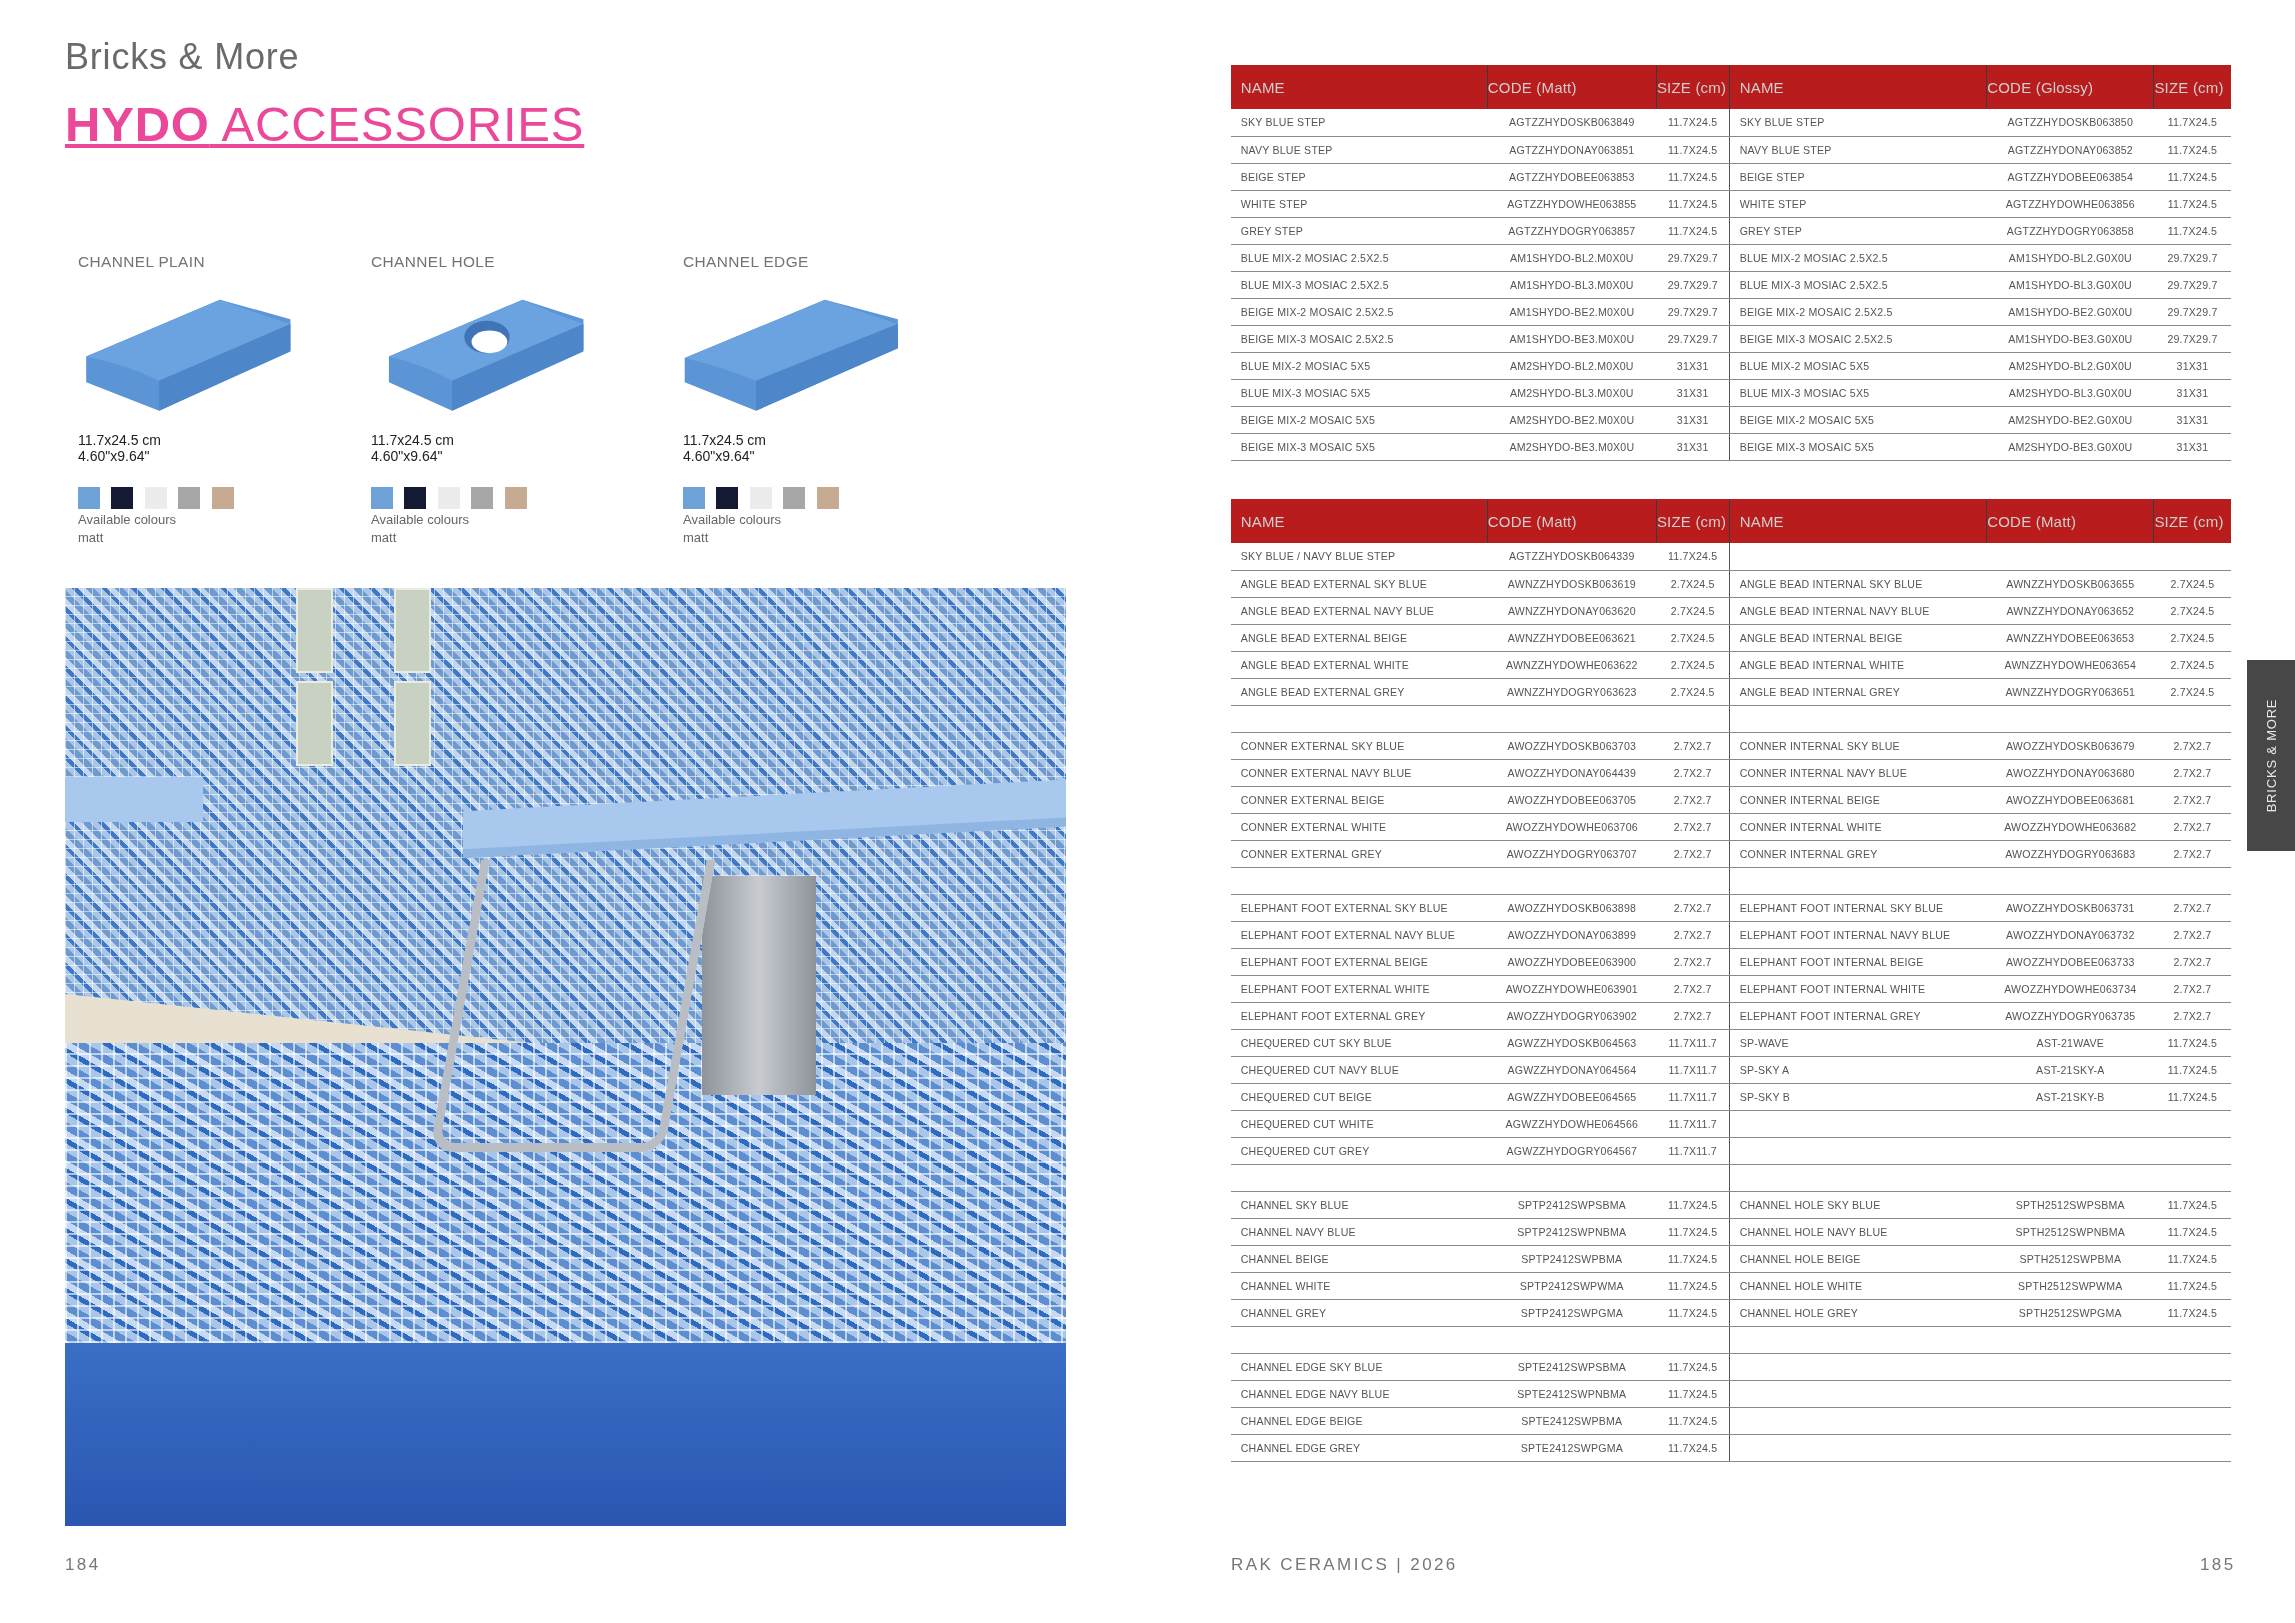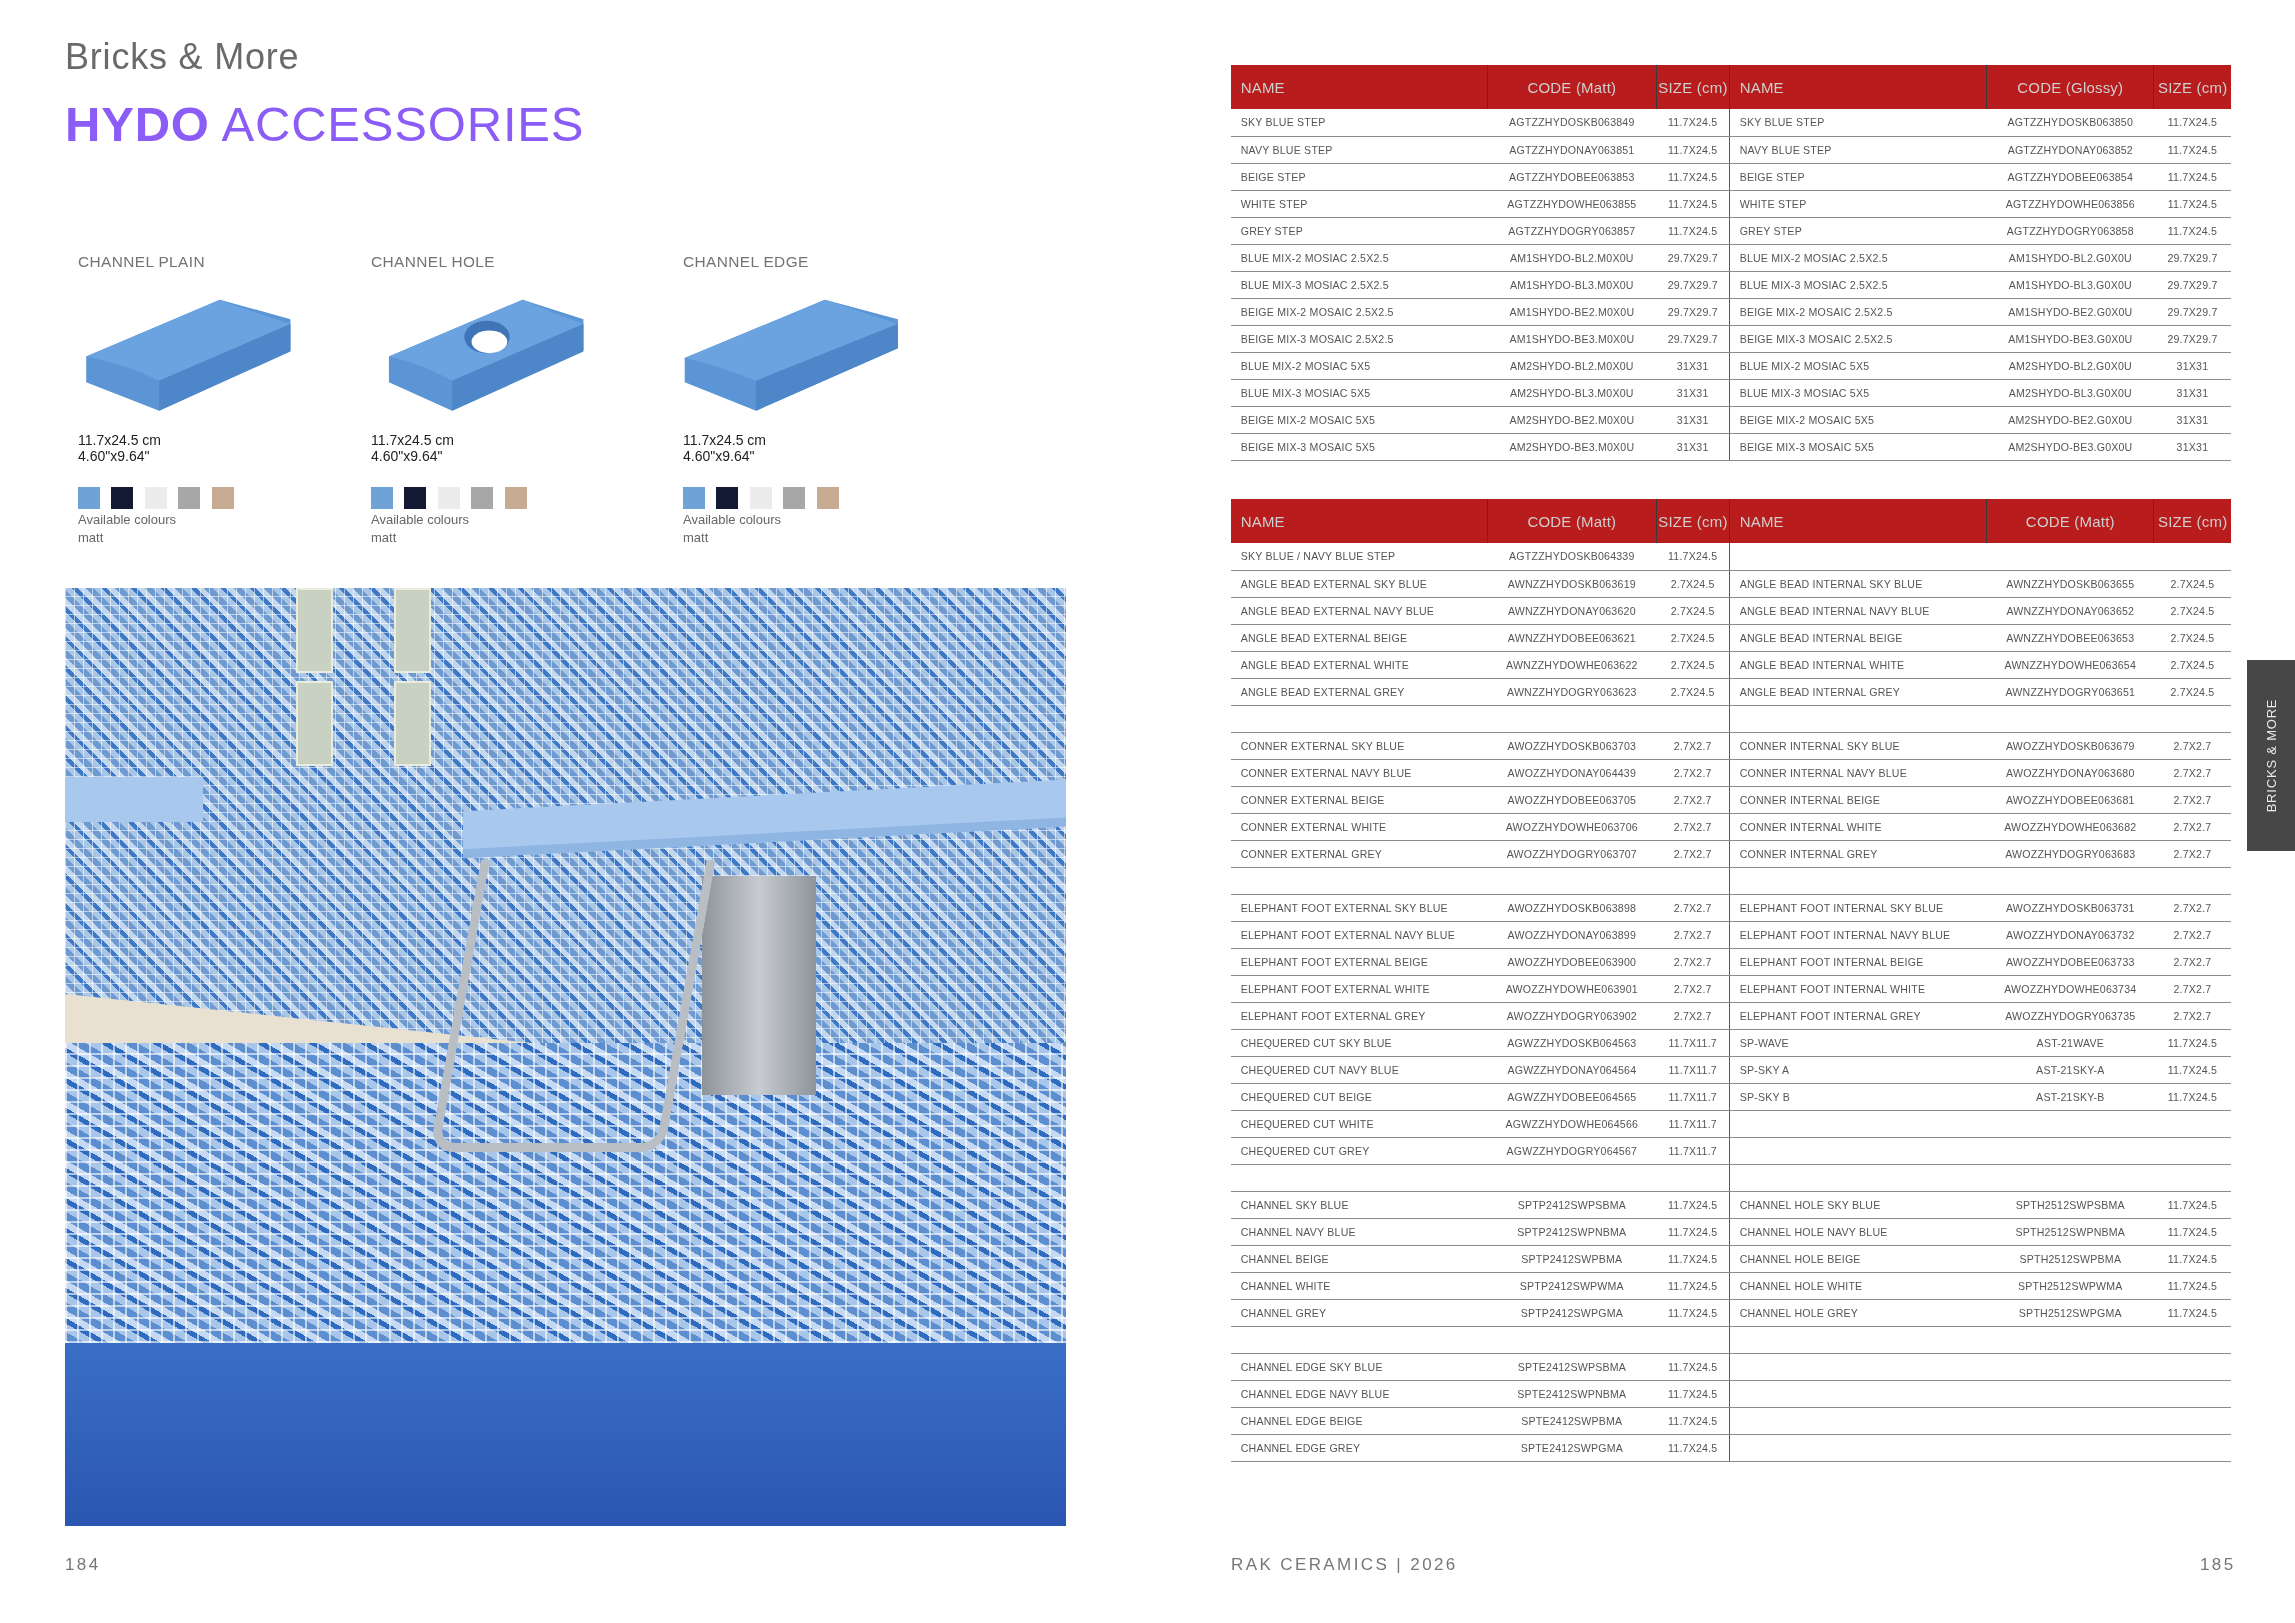--- a/index.html
+++ b/index.html
@@ -1,20 +1,20 @@
 <!DOCTYPE html>
 <html style="font-size:13px"><head>
 <meta charset="utf-8">
 <style>
   * { box-sizing: border-box; margin: 0; padding: 0; }
   html, body { width: 2295px; height: 1623px; background: #ffffff; overflow: hidden; }
   body { position: relative; font-family: "Liberation Sans", "DejaVu Sans", sans-serif; color: #111; }
 
   .section-title { position: absolute; left: 65px; top: 36px; font-size: 36px; font-weight: 300; color: #6a6a6a; letter-spacing: 0.8px; }
-  .page-title { position: absolute; left: 65px; top: 96px; font-size: 49px; color: #8b5cf6; letter-spacing: 0.8px; white-space: nowrap; }
+  .page-title { position: absolute; left: 65px; top: 96px; font-size: 49px; color: #ec4899; letter-spacing: 0.8px; white-space: nowrap; text-decoration: underline; }
   .page-title .bold { font-weight: 700; }
   .page-title .light { font-weight: 300; }
 
   .product { position: absolute; top: 253px; width: 260px; }
   .product .p-label { font-size: 15.4px; letter-spacing: 0.4px; color: #737373; height: 21px; }
   .product .p-img { width: 219px; height: 154px; margin-top: 3.2px; position: relative; }
   .product .p-size { font-size: 14px; color: #222; margin-top: 1.6px; line-height: 14.6px; }
   .product .swatches { display: flex; gap: 11.4px; margin-top: 23px; }
   .product .swatch { width: 22px; height: 22px; }
   .product .p-avail { font-size: 13px; color: #666; line-height: 13px; margin-top: 4.9px; }
@@ -48,21 +48,21 @@
   .tbl { position: absolute; left: 1231px; width: 1000px; border-collapse: collapse; table-layout: fixed; }
   .tbl col.c-name { width: 256px; }
   .tbl col.c-code { width: 169px; }
   .tbl col.c-size { width: 73px; }
   .tbl col.c-name2 { width: 257px; }
   .tbl col.c-code2 { width: 167px; }
   .tbl col.c-size2 { width: 77px; }
   .tbl th { background: #b91c1c; color: #cfcfcf; font-weight: 400; font-size: 15px; height: 44px; border-left: 1.6px solid #3a3a3a; letter-spacing: 0.2px; }
   .tbl th:first-child { border-left: none; }
   .tbl th.name { text-align: left; padding-left: 9.7px; }
-  .tbl th.code, .tbl th.size { text-align: center; }
+  .tbl th.code, .tbl th.size { text-align: left; }
   .tbl td { font-size: 10.6px; color: #555; height: 27px; border-bottom: 1.6px solid #8a8a8a; white-space: nowrap; overflow: hidden; letter-spacing: 0.2px; }
   .tbl td.name { text-align: left; padding-left: 9.7px; }
   .tbl td.code, .tbl td.size { text-align: center; }
   .tbl td.split { border-left: 1.6px solid #555; }
   #tbl1 { top: 65px; }
   #tbl2 { top: 499px; }
 
   .side-tab { position: absolute; left: 2247px; top: 660px; width: 49px; height: 191px; background: #474747; display: flex; align-items: center; justify-content: center; }
   .side-tab span { transform: rotate(-90deg); color: #e8e8e8; font-size: 13px; letter-spacing: 0.8px; white-space: nowrap; }
 

